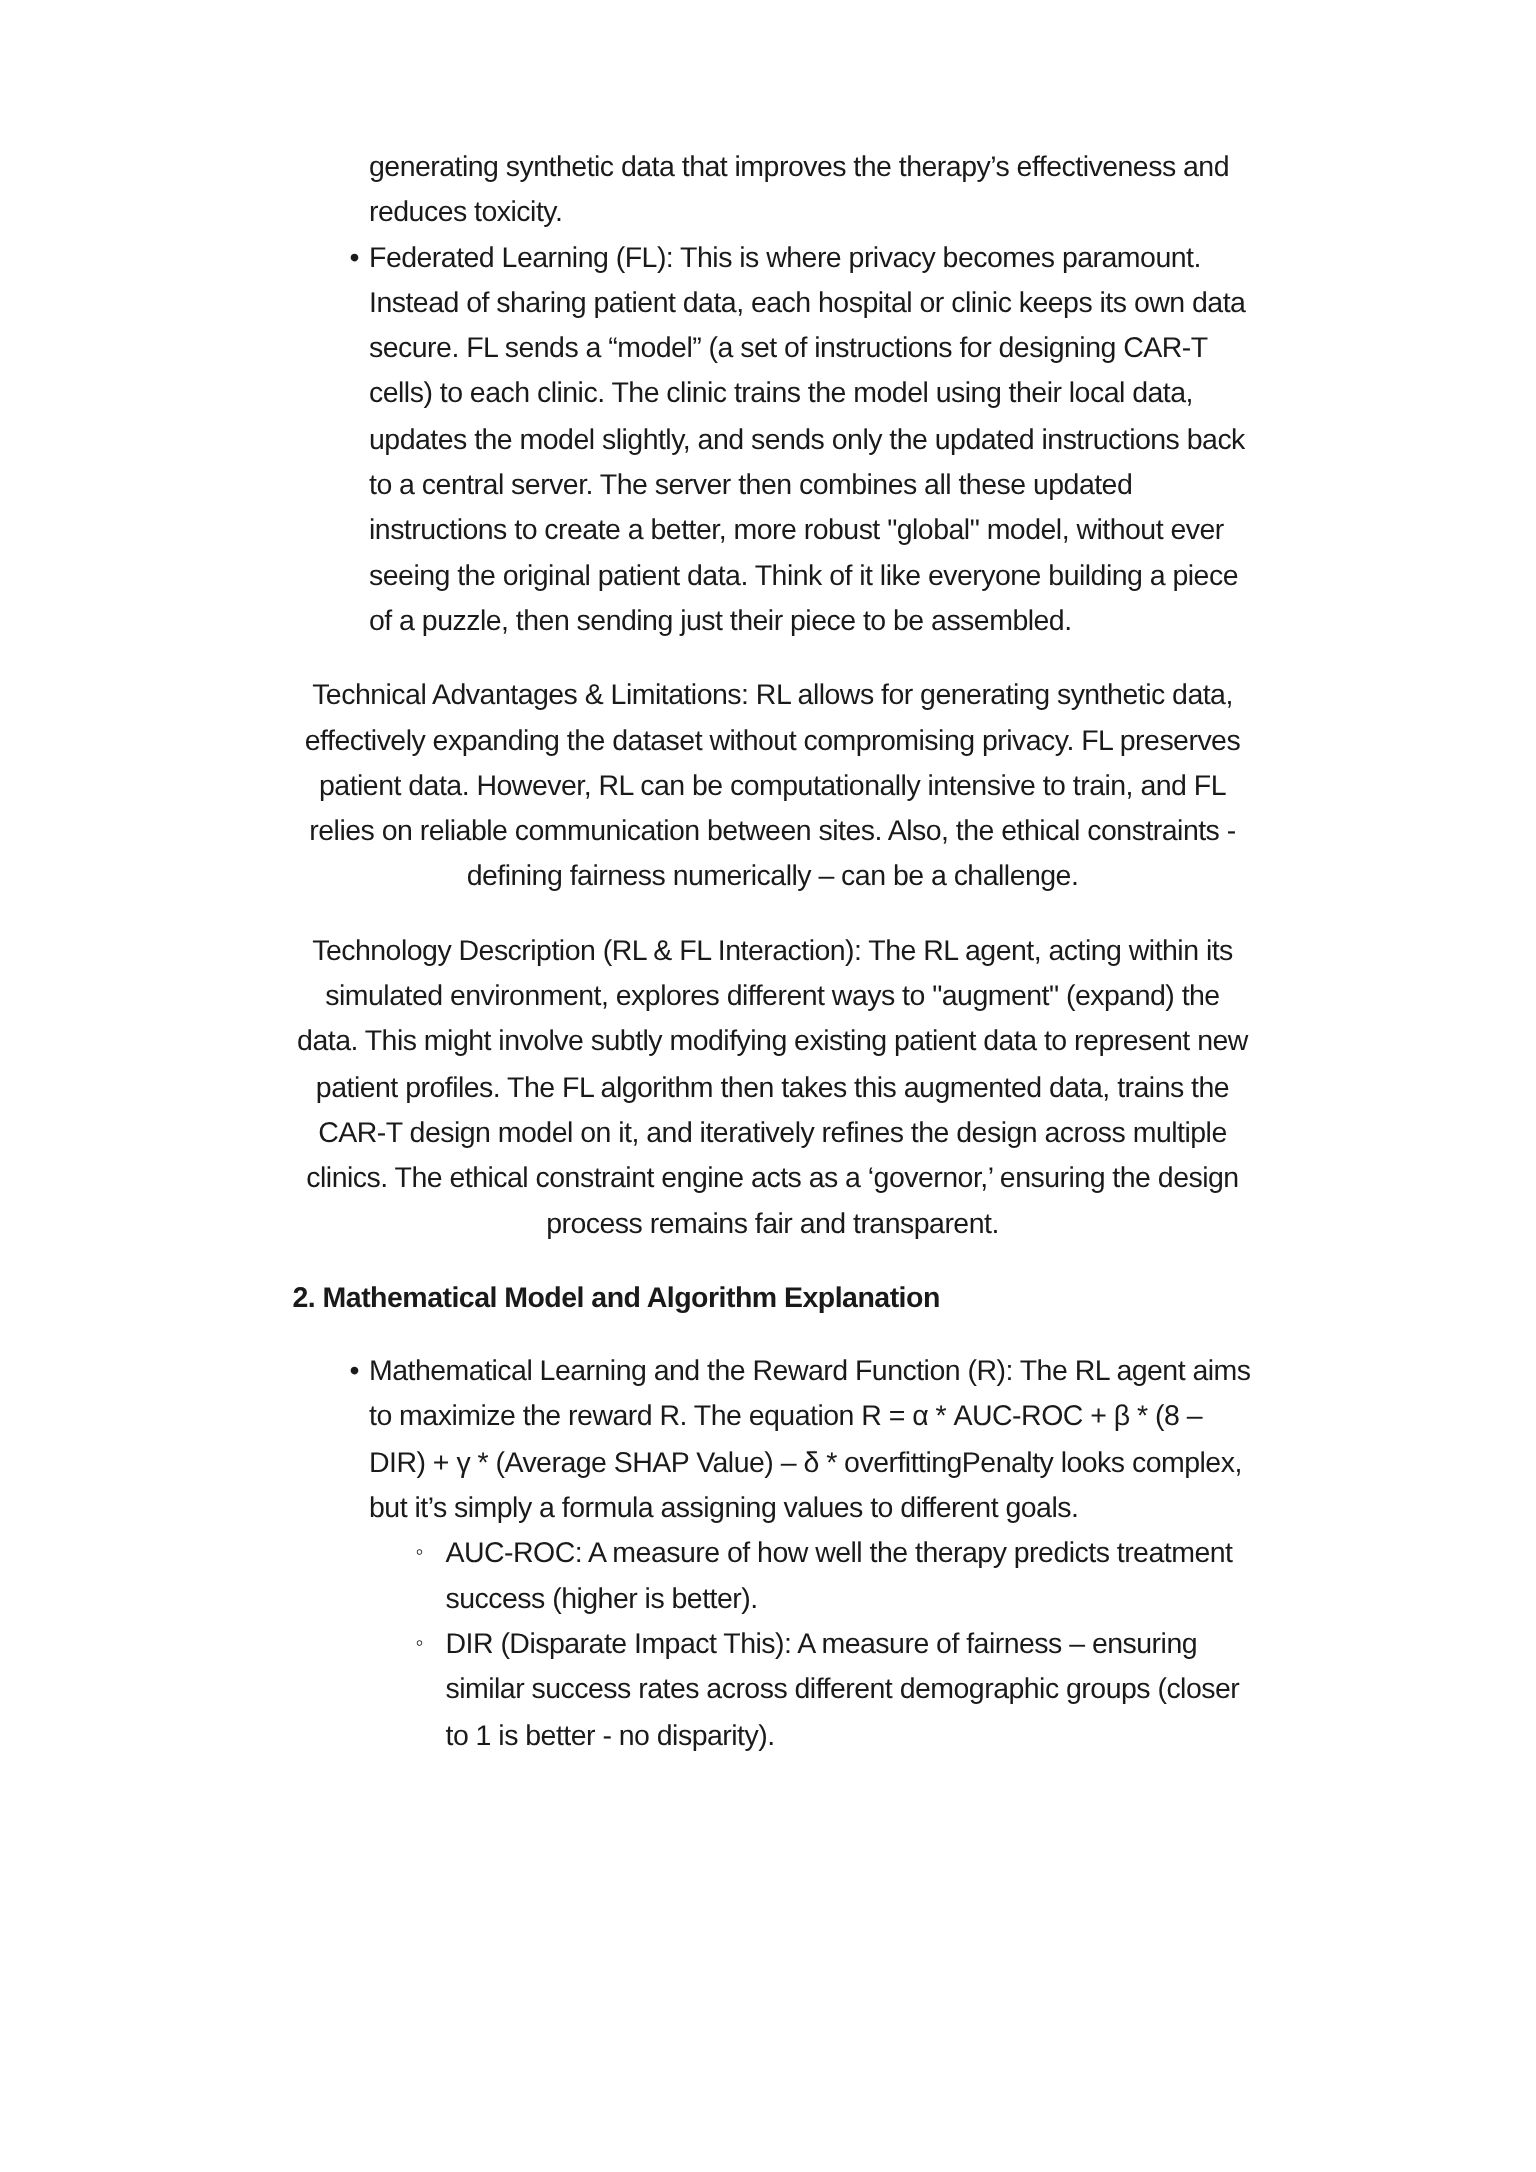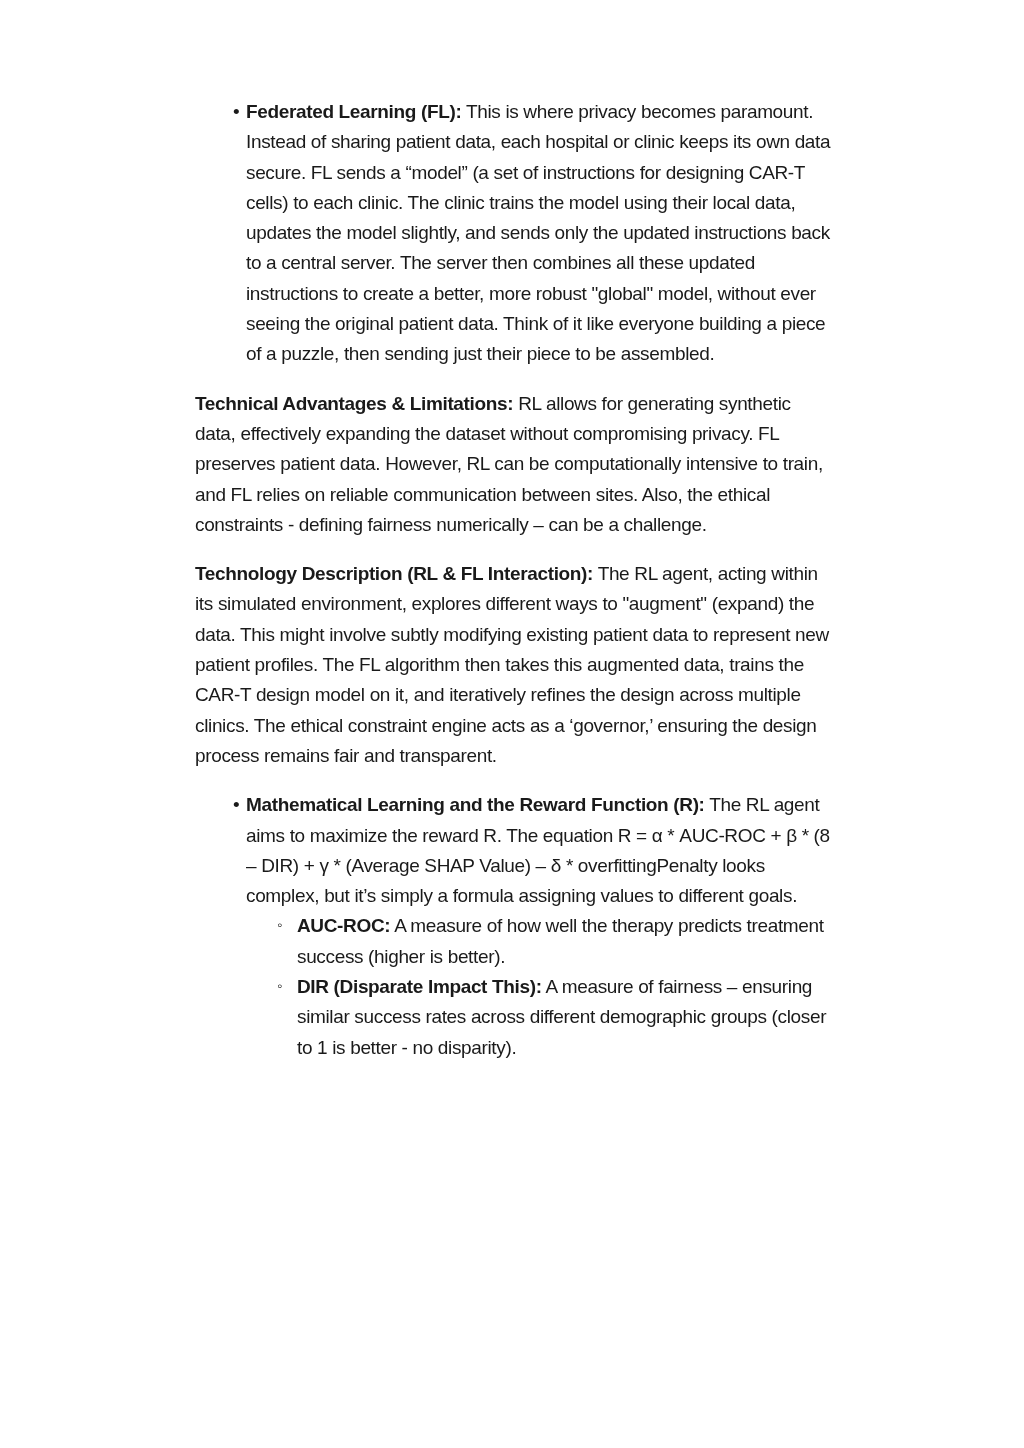--- a/index.html
+++ b/index.html
@@ -6,47 +6,49 @@
     body {
       width: 1024px; height: 1448px; position: relative; overflow: hidden;
       font-family: "Liberation Sans", "DejaVu Sans", sans-serif;
       color: #1a1a1a;
     }
     .page {
       position: absolute; left: 195px; top: 97px; width: 640px;
       font-size: 19px; line-height: 30.3px; letter-spacing: -0.35px;
     }
     p { margin: 0; }
-    b { font-weight: bold; }
-    .para { margin-bottom: 19px; }
+    b { font-weight: normal; }
+    .para { margin-bottom: 19px; text-align: center; }
     ul.lvl1 { list-style: none; margin: 0 0 19px 0; padding: 0 0 0 51px; }
     ul.lvl1 > li { position: relative; }
     ul.lvl1 > li > .bullet { position: absolute; left: -13px; top: 0; }
     ul.lvl2 { list-style: none; margin: 0; padding: 0 0 0 51px; }
     ul.lvl2 > li { position: relative; }
     ul.lvl2 > li > .bullet { position: absolute; left: -20px; top: -1px; font-size: 15px; }
     .cont { padding-left: 51px; }
     h2 { font-size: 19px; font-weight: bold; margin: 0 0 19px 0; line-height: 30.3px; }
   </style>
 </head>
 <body>
 
 <div class="page">
 
+  <p class="cont">generating synthetic data that improves the therapy’s effectiveness and reduces toxicity.</p>
 
   <ul class="lvl1">
     <li>
       <span class="bullet">•</span><b>Federated Learning (FL):</b><span> This is where privacy becomes paramount. Instead of sharing patient data, each hospital or clinic keeps its own data secure. FL sends a “model” (a set of instructions for designing CAR-T cells) to each clinic. The clinic trains the model using their local data, updates the model slightly, and sends only the updated instructions back to a central server. The server then combines all these updated instructions to create a better, more robust "global" model, without ever seeing the original patient data. Think of it like everyone building a piece of a puzzle, then sending just their piece to be assembled.</span>
     </li>
   </ul>
 
   <p class="para"><b>Technical Advantages &amp; Limitations:</b><span> RL allows for generating synthetic data, effectively expanding the dataset without compromising privacy. FL preserves patient data. However, RL can be computationally intensive to train, and FL relies on reliable communication between sites. Also, the ethical constraints - defining fairness numerically – can be a challenge.</span></p>
 
   <p class="para"><b>Technology Description (RL &amp; FL Interaction):</b><span> The RL agent, acting within its simulated environment, explores different ways to "augment" (expand) the data. This might involve subtly modifying existing patient data to represent new patient profiles. The FL algorithm then takes this augmented data, trains the CAR-T design model on it, and iteratively refines the design across multiple clinics. The ethical constraint engine acts as a ‘governor,’ ensuring the design process remains fair and transparent.</span></p>
 
+  <h2>2. Mathematical Model and Algorithm Explanation</h2>
 
 
   <ul class="lvl1">
     <li>
       <span class="bullet">•</span><b>Mathematical Learning and the Reward Function (R):</b><span> The RL agent aims to maximize the reward R. The equation R = α * AUC-ROC + β * (8 – DIR) + γ * (Average SHAP Value) – δ * overfittingPenalty looks complex, but it’s simply a formula assigning values to different goals.</span>
       <ul class="lvl2">
         <li>
           <span class="bullet">◦</span><b>AUC-ROC:</b><span> A measure of how well the therapy predicts treatment success (higher is better).</span>
         </li>
         <li>

